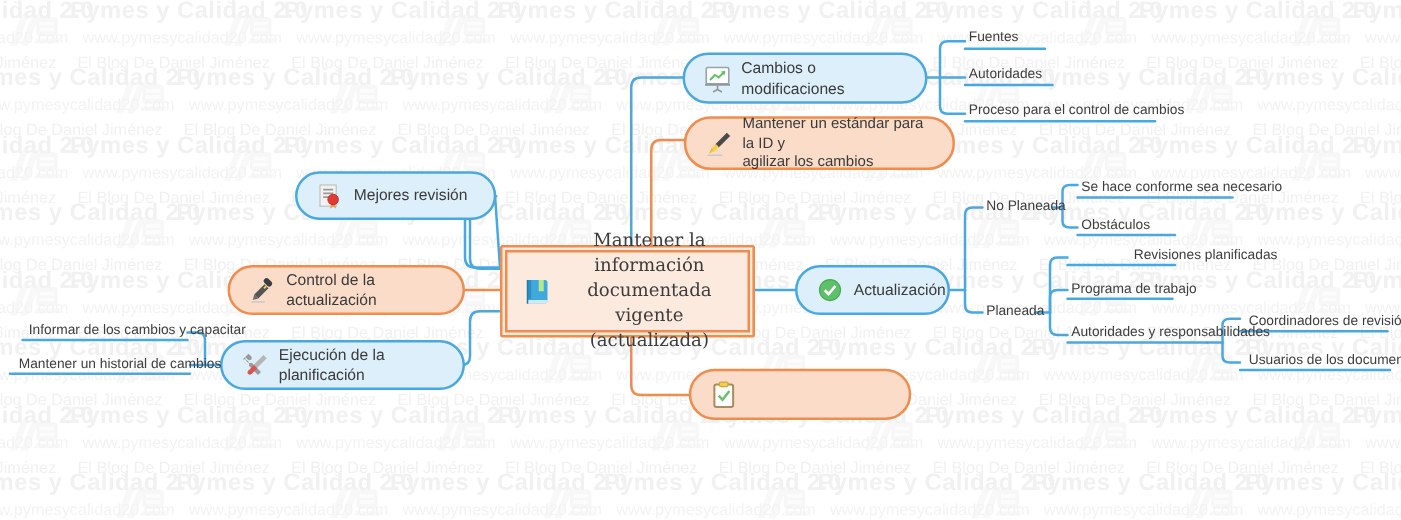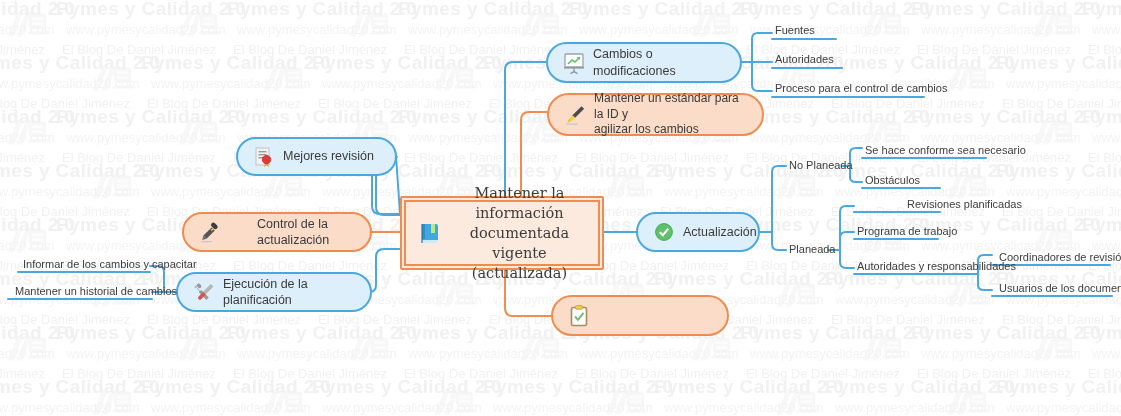--- a/index.html
+++ b/index.html
@@ -984,21 +984,21 @@
   <div class="node pill pill-orange" style="left:182px;top:212px;width:190px;height:40px;">
     <span class="ico">
       <svg width="24" height="24" viewBox="0 0 24 24">
         <rect x="12.4" y="3.4" width="7.5" height="4.6" rx="2.3" transform="rotate(45 16 6)" fill="#3d3d3d"></rect>
         <path d="M13.6 7.4 l3.2 3.2 -8.2 8.2 -3.2 -3.2 z" fill="#555"></path>
         <path d="M5.4 15.6 l3.2 3.2 -4.4 1.2 z" fill="#6a6a6a"></path>
         <path d="M14.5 8.3 l1 1 -1.8 1.8 -1 -1z" fill="#f5d24a"></path>
         <rect x="3" y="21" width="11" height="1.2" rx="0.6" fill="#c9c9c9"></rect>
       </svg>
     </span>
-    <span class="txt" style="font-size:12.5px;margin-left:28px;">Control de la actualización</span>
+    <span class="txt" style="font-size:12.5px;">Control de la actualización</span>
   </div>
 
   <div class="node pill pill-blue" style="left:176px;top:272px;width:196px;height:40px;">
     <span class="ico">
       <svg width="24" height="24" viewBox="0 0 24 24">
         <path d="M4.5 5.2 a4 4 0 0 0 5 5 l7.3 7.3 -2.4 2.4 -7.3 -7.3 a4 4 0 0 0 -5 -5 z" fill="#9a9a9a"></path>
         <path d="M3.6 4.4 l2.6 2.6 2.2 -.4 .4 -2.2 -2.6 -2.6 z" fill="#9a9a9a" transform="translate(0.6,1.2)"></path>
         <path d="M18.8 4 l2.6 2.6 -8.2 8.2 -2.6 -2.6 z" fill="#b5b5b5"></path>
         <path d="M11.2 12 l2.6 2.6 -4.6 4.6 a1.8 1.8 0 0 1 -2.6 -2.6 z" fill="#d9534f"></path>
       </svg>

